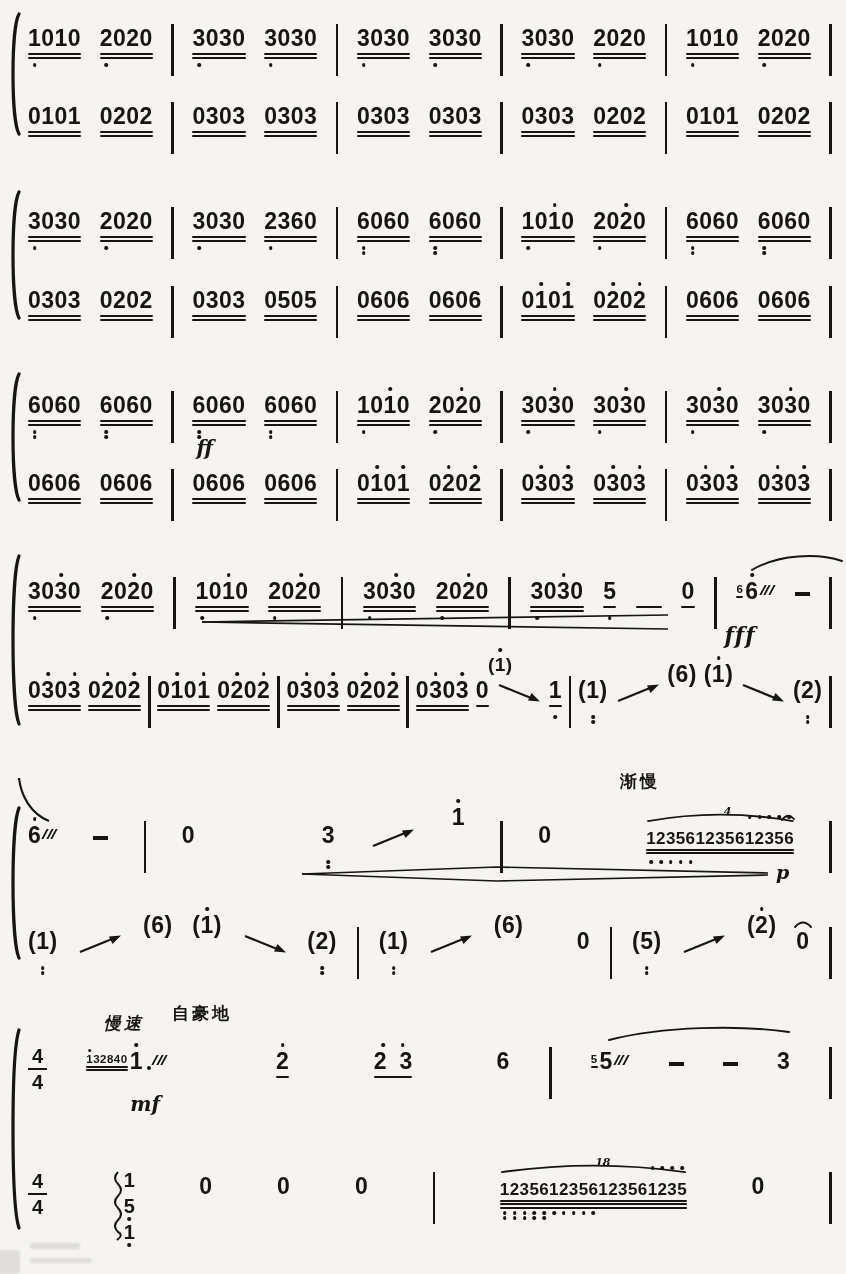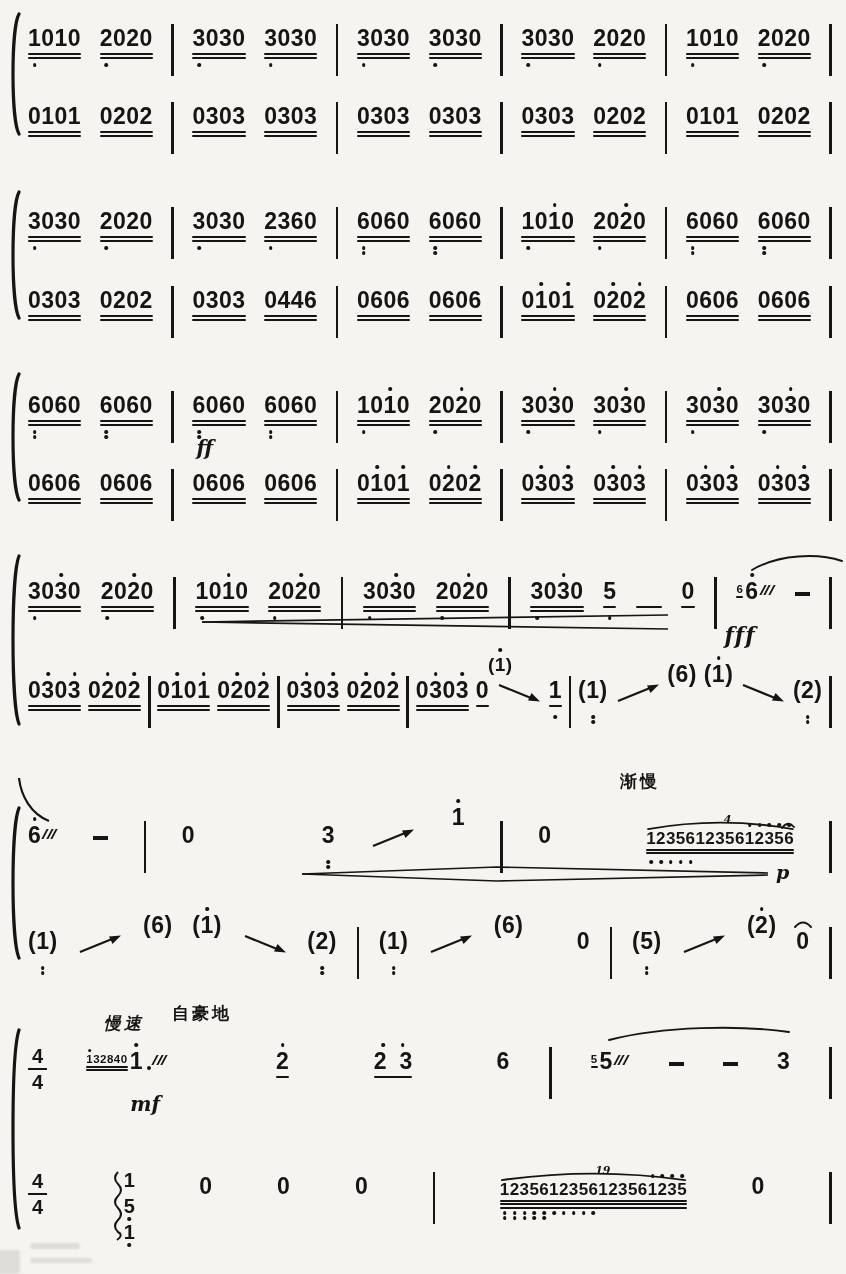--- a/index.html
+++ b/index.html
@@ -8,21 +8,21 @@
         overflow:hidden;margin:0 auto;}
   .row{position:absolute;left:28px;right:14px;height:36px;display:flex;
        justify-content:space-between;align-items:flex-end;}
   .grp{display:inline-flex;align-items:flex-end;position:relative;font-weight:bold;
        font-size:23px;white-space:nowrap;}
   .core,.pre{display:inline-flex;flex-direction:column;position:relative;}
   .digits{display:block;line-height:1;letter-spacing:0.5px;}
   .digits.spc{display:block;height:1px;}
   .lbox{display:block;height:11px;width:100%;}
   .ln{display:block;height:2.2px;background:currentColor;margin-top:2.5px;border-radius:1px;}
-  .run .digits{font-size:17px;letter-spacing:0.4px;}
+  .run .digits{font-size:17px;letter-spacing:0.4px;margin-top:8px;}
   .run .ln{height:2px;margin-top:1.6px;}
   .wide .digits{letter-spacing:13px;margin-right:-13px;}
   .pre{transform:translateY(-13px);margin-right:2px;}
   .pre .digits{font-size:11.5px;letter-spacing:0.5px;}
   .pre .lbox{height:6px;}
   .pre .ln{height:1.6px;margin-top:1.4px;}
   .dot{position:absolute;width:3.6px;height:3.6px;border-radius:50%;background:currentColor;
        transform:translateX(-50%);}
   .dot.above{top:-7px;}
   .pre .dot.above{top:-5px;}
@@ -422,21 +422,21 @@
         <span class="core">
           <span class="digits">0303</span>
           <span class="lbox">
             <i class="ln"></i>
             <i class="ln"></i>
           </span>
         </span>
       </span>
       <span class="grp">
         <span class="core">
-          <span class="digits">0446</span>
+          <span class="digits">0505</span>
           <span class="lbox">
             <i class="ln"></i>
             <i class="ln"></i>
           </span>
         </span>
       </span>
       <span class="bar"></span>
       <span class="grp">
         <span class="core">
           <span class="digits">0606</span>
@@ -1382,21 +1382,21 @@
           <i class="dot below" style="left:23.7%"></i>
           <i class="dot below2" style="left:23.7%"></i>
           <i class="dot above" style="left:81.6%"></i>
           <i class="dot above" style="left:86.8%"></i>
           <i class="dot above" style="left:92.1%"></i>
           <i class="dot above" style="left:97.4%"></i>
         </span>
         <svg class="slurov" viewBox="0 0 100 14" preserveAspectRatio="none">
           <path d="M2,12 Q50,-2 98,12" vector-effect="non-scaling-stroke"></path>
         </svg>
-        <span class="tnum">19</span>
+        <span class="tnum">18</span>
       </span>
       <span class="grp">
         <span class="core">
           <span class="digits">0</span>
           <span class="lbox"></span>
         </span>
       </span>
       <span class="bar"></span>
     </div>
     <div class="lab cjk" style="left: 104px; top: 1012px; font-style: italic;">慢速</div>

